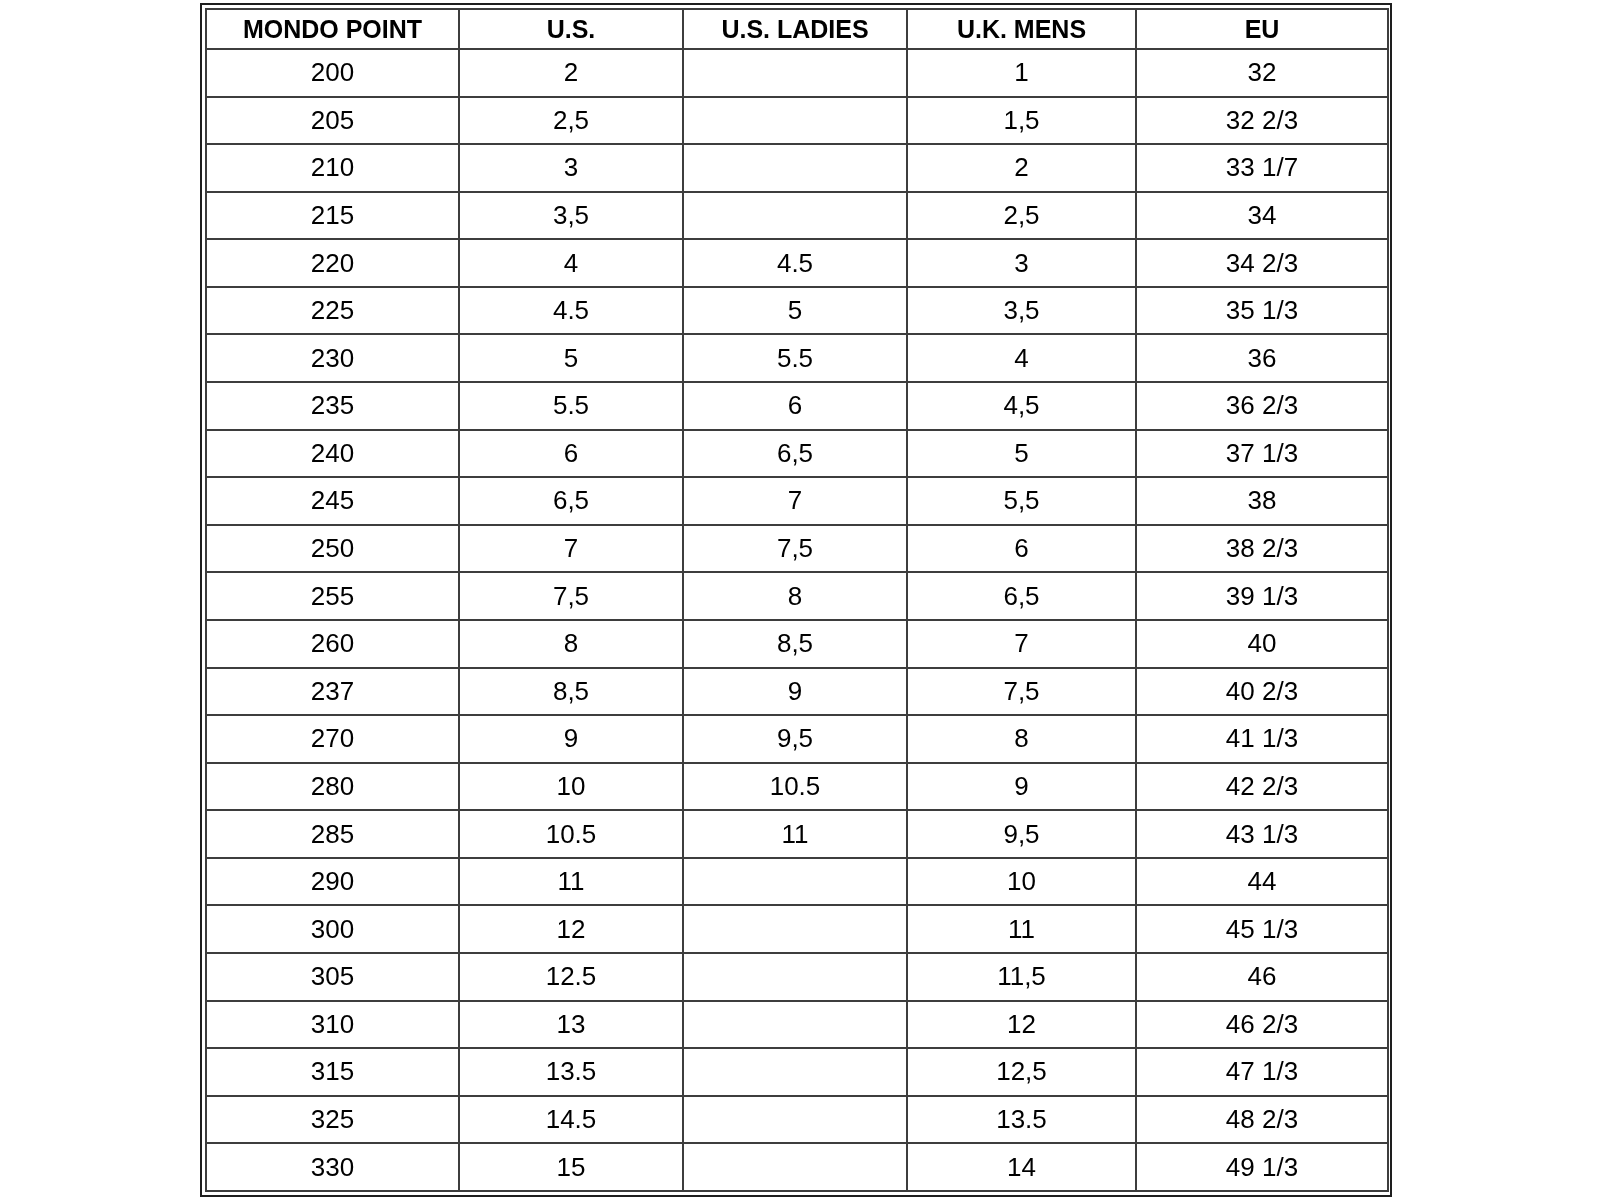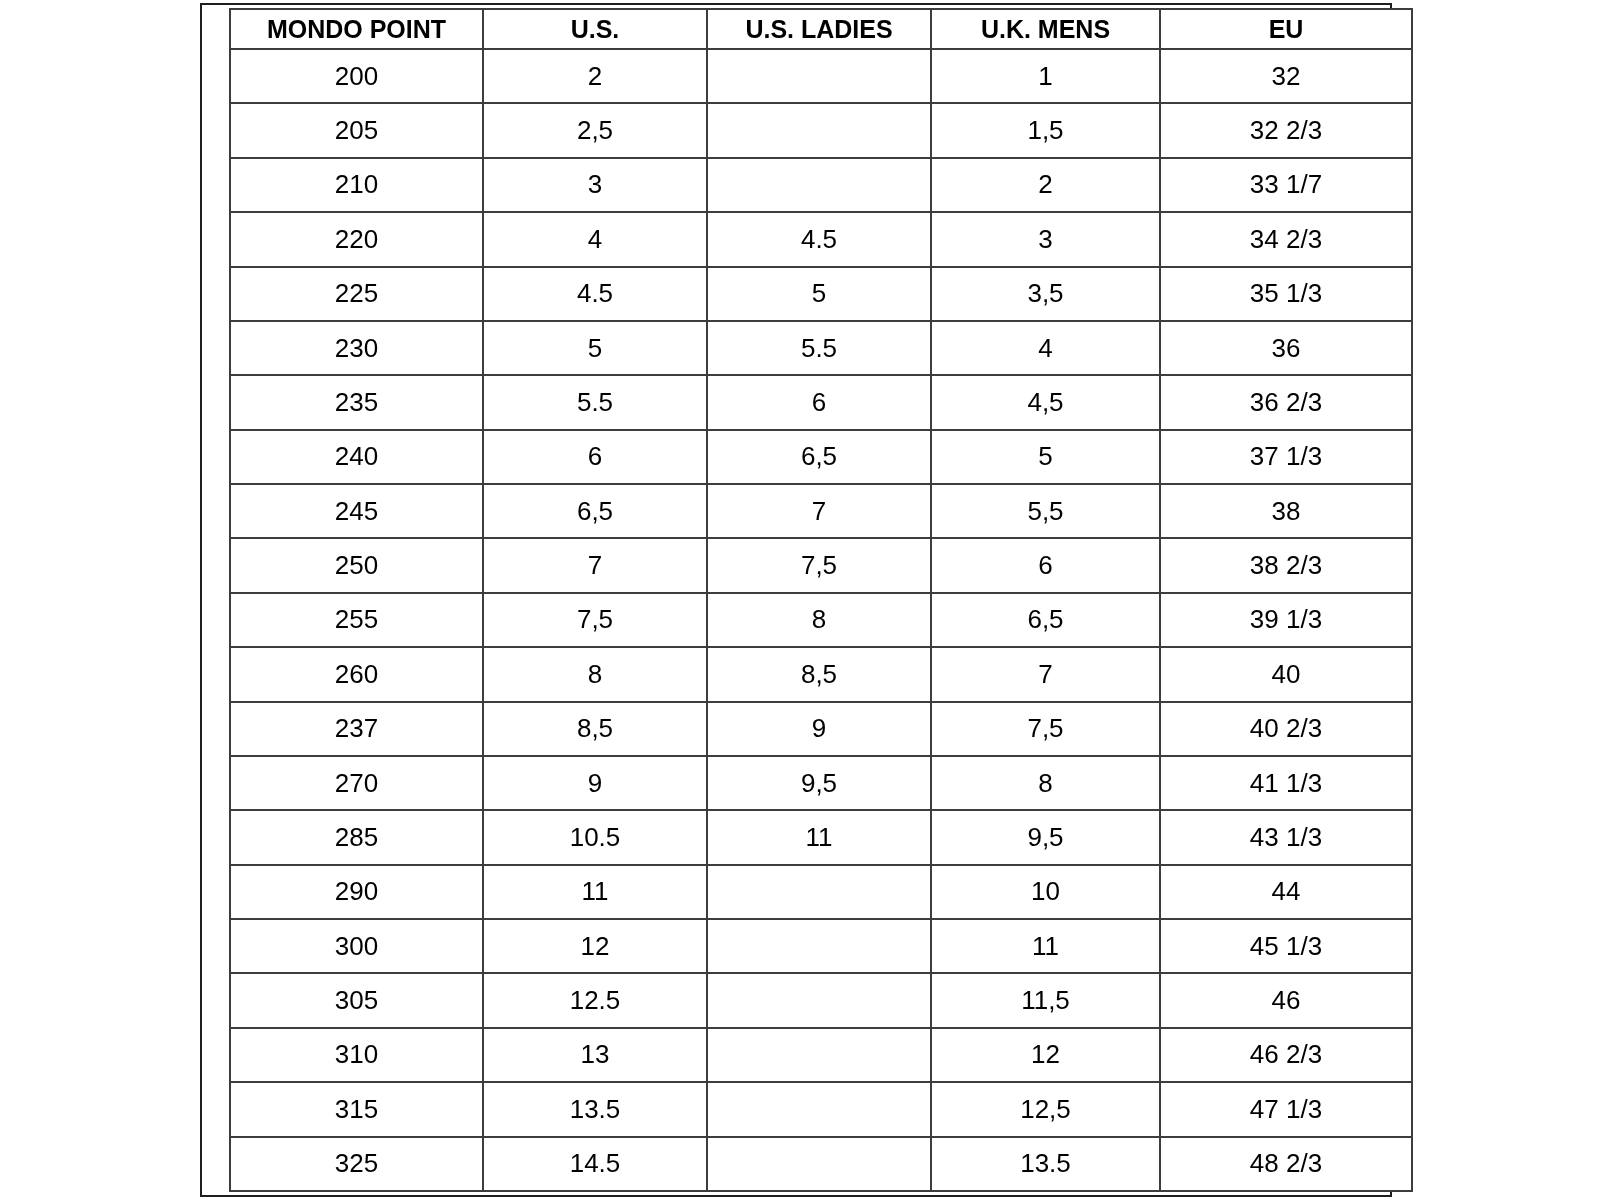--- a/index.html
+++ b/index.html
@@ -20,21 +20,20 @@
     left: 200px; top: 3px;
     width: 1192px; height: 1194px;
     border: 2px solid #1e1e1e;
     padding: 3px;
     background: #ffffff;
   }
   table.size-table {
     width: 100%; height: 100%;
     border-collapse: collapse;
     table-layout: fixed;
-    margin-left: 24px;
   }
   table.size-table th,
   table.size-table td {
     border: 2px solid #3d3d3d;
     text-align: center;
     vertical-align: middle;
     color: #000000;
     background: #ffffff;
     overflow: hidden;
     white-space: nowrap;
@@ -92,20 +91,27 @@
             <td>32 2/3</td>
           </tr>
           <tr>
             <td>210</td>
             <td>3</td>
             <td></td>
             <td>2</td>
             <td>33 1/7</td>
           </tr>
           <tr>
+            <td>215</td>
+            <td>3,5</td>
+            <td></td>
+            <td>2,5</td>
+            <td>34</td>
+          </tr>
+          <tr>
             <td>220</td>
             <td>4</td>
             <td>4.5</td>
             <td>3</td>
             <td>34 2/3</td>
           </tr>
           <tr>
             <td>225</td>
             <td>4.5</td>
             <td>5</td>
@@ -169,20 +175,27 @@
             <td>40 2/3</td>
           </tr>
           <tr>
             <td>270</td>
             <td>9</td>
             <td>9,5</td>
             <td>8</td>
             <td>41 1/3</td>
           </tr>
           <tr>
+            <td>280</td>
+            <td>10</td>
+            <td>10.5</td>
+            <td>9</td>
+            <td>42 2/3</td>
+          </tr>
+          <tr>
             <td>285</td>
             <td>10.5</td>
             <td>11</td>
             <td>9,5</td>
             <td>43 1/3</td>
           </tr>
           <tr>
             <td>290</td>
             <td>11</td>
             <td></td>
@@ -216,17 +229,24 @@
             <td></td>
             <td>12,5</td>
             <td>47 1/3</td>
           </tr>
           <tr>
             <td>325</td>
             <td>14.5</td>
             <td></td>
             <td>13.5</td>
             <td>48 2/3</td>
+          </tr>
+          <tr>
+            <td>330</td>
+            <td>15</td>
+            <td></td>
+            <td>14</td>
+            <td>49 1/3</td>
           </tr>
         </tbody>
     </table>
   </div>
 </div>
 
 </body></html>

